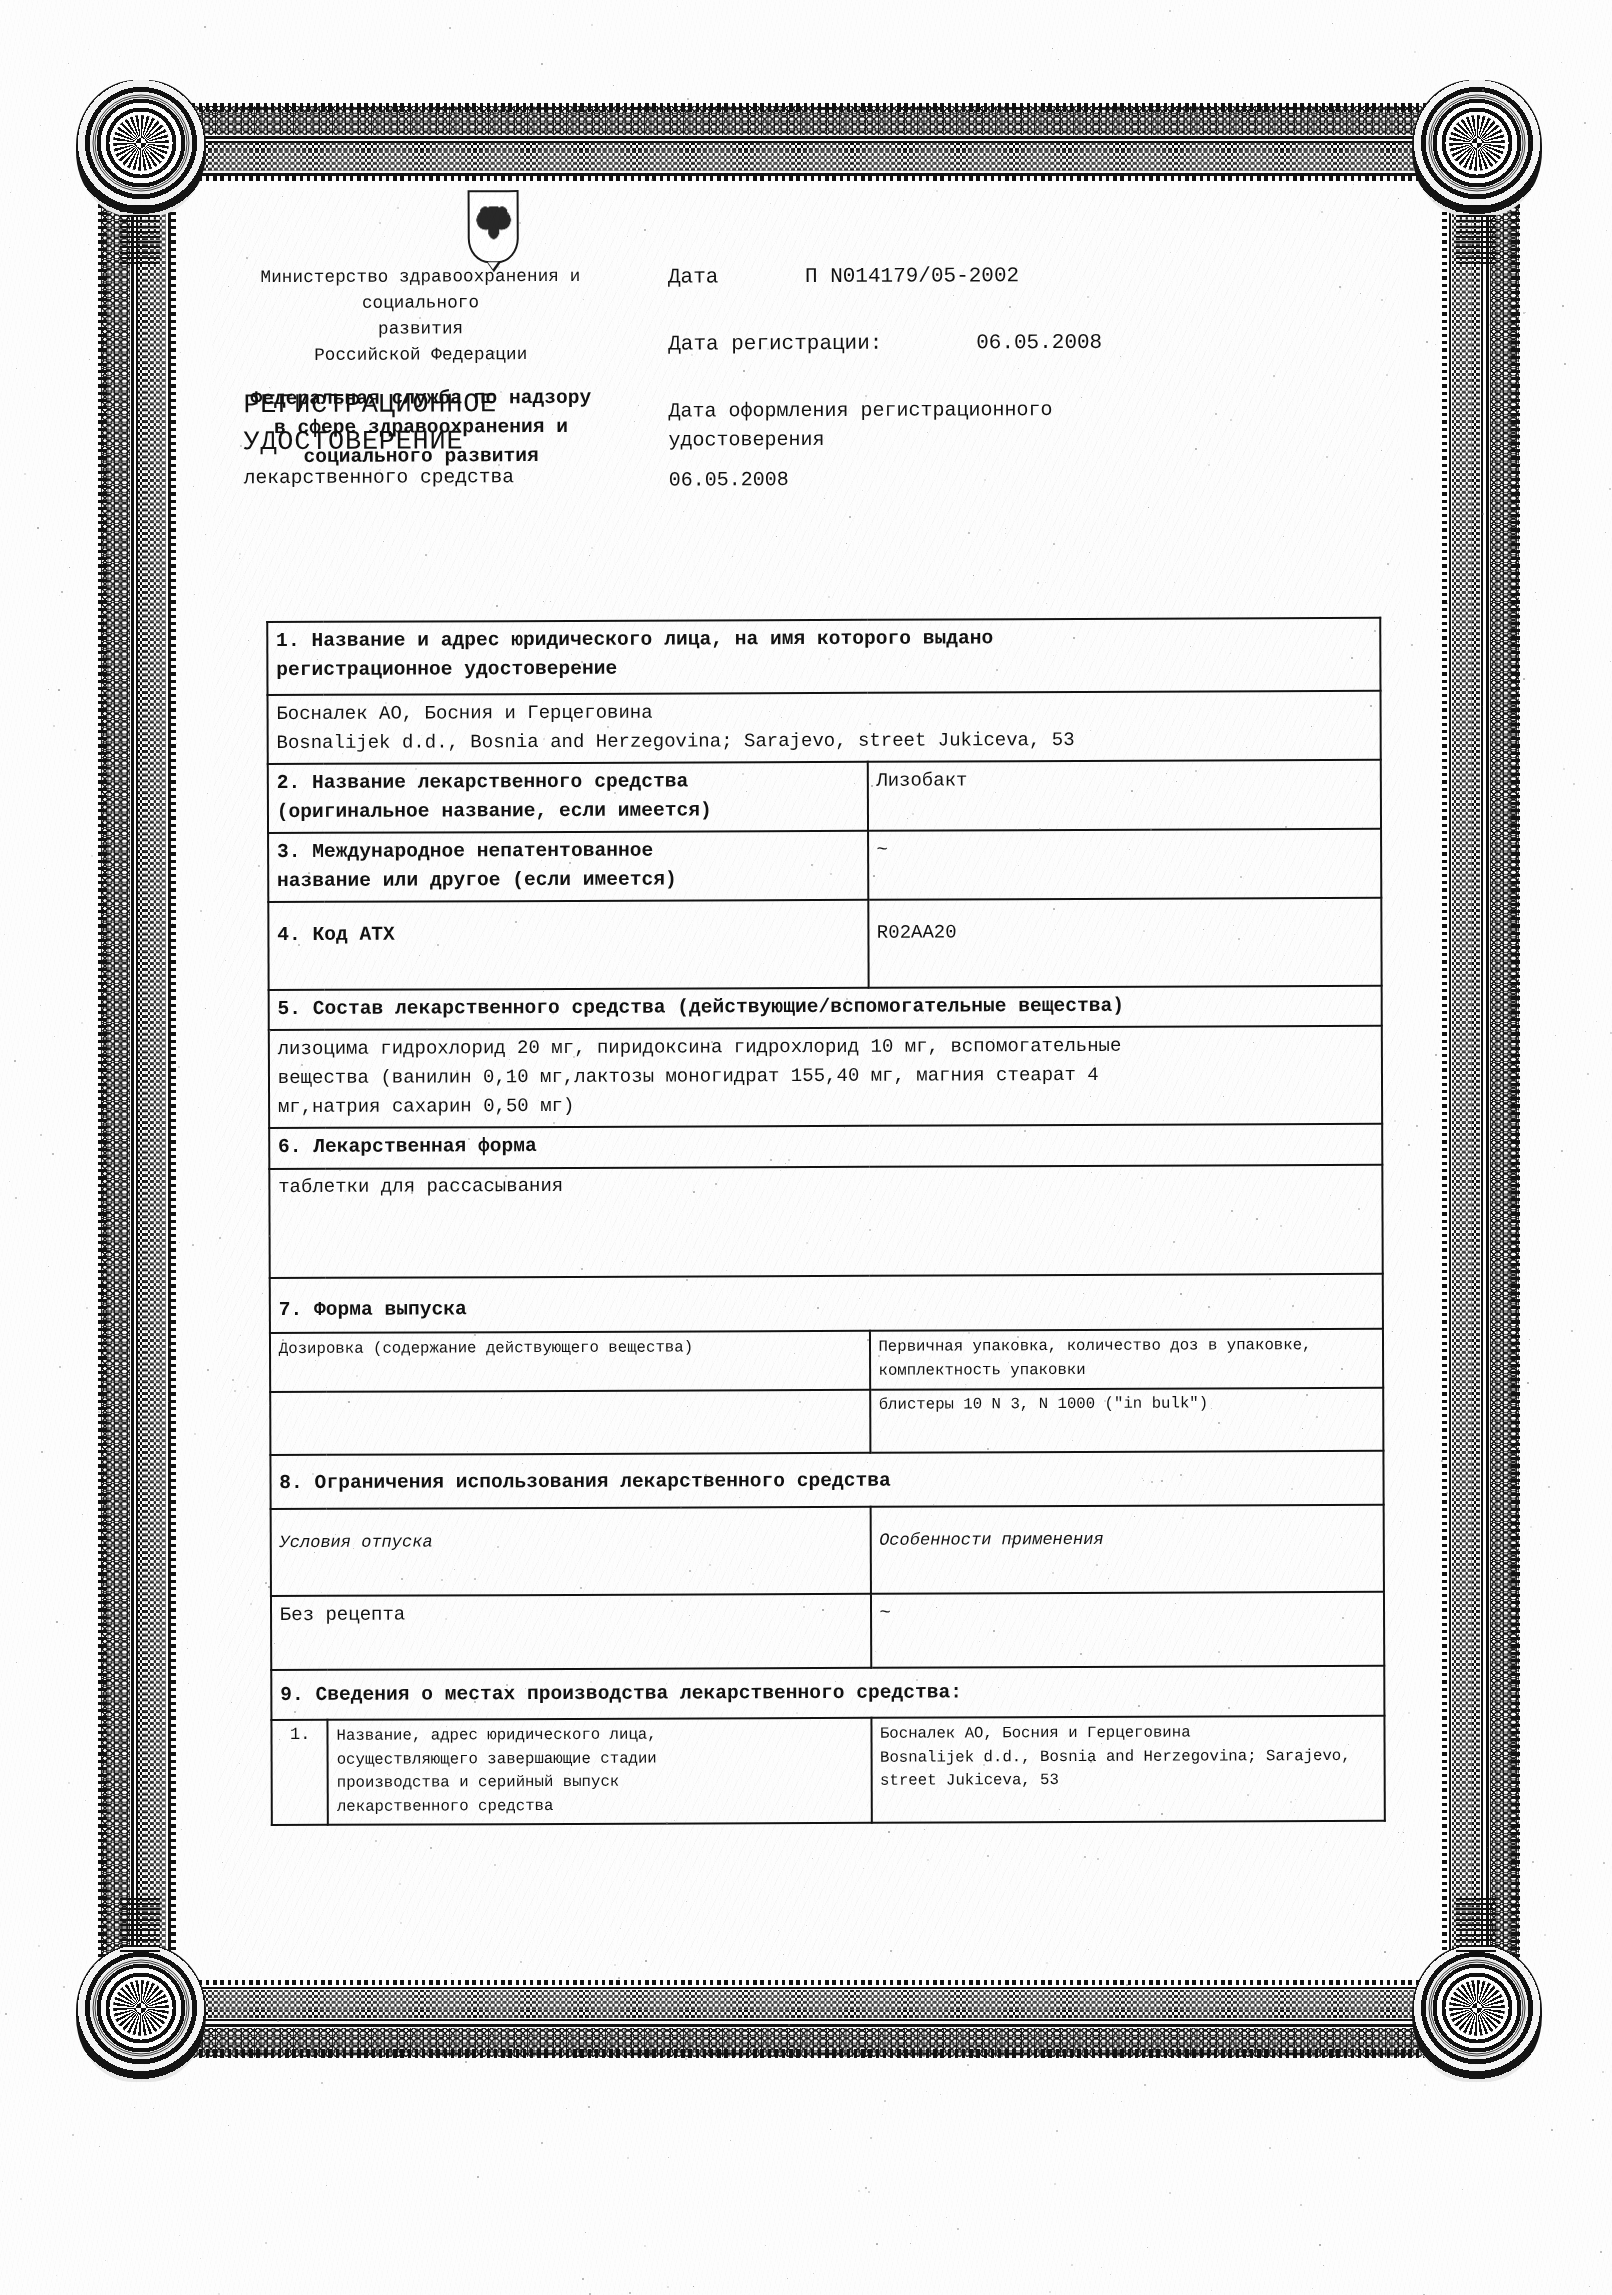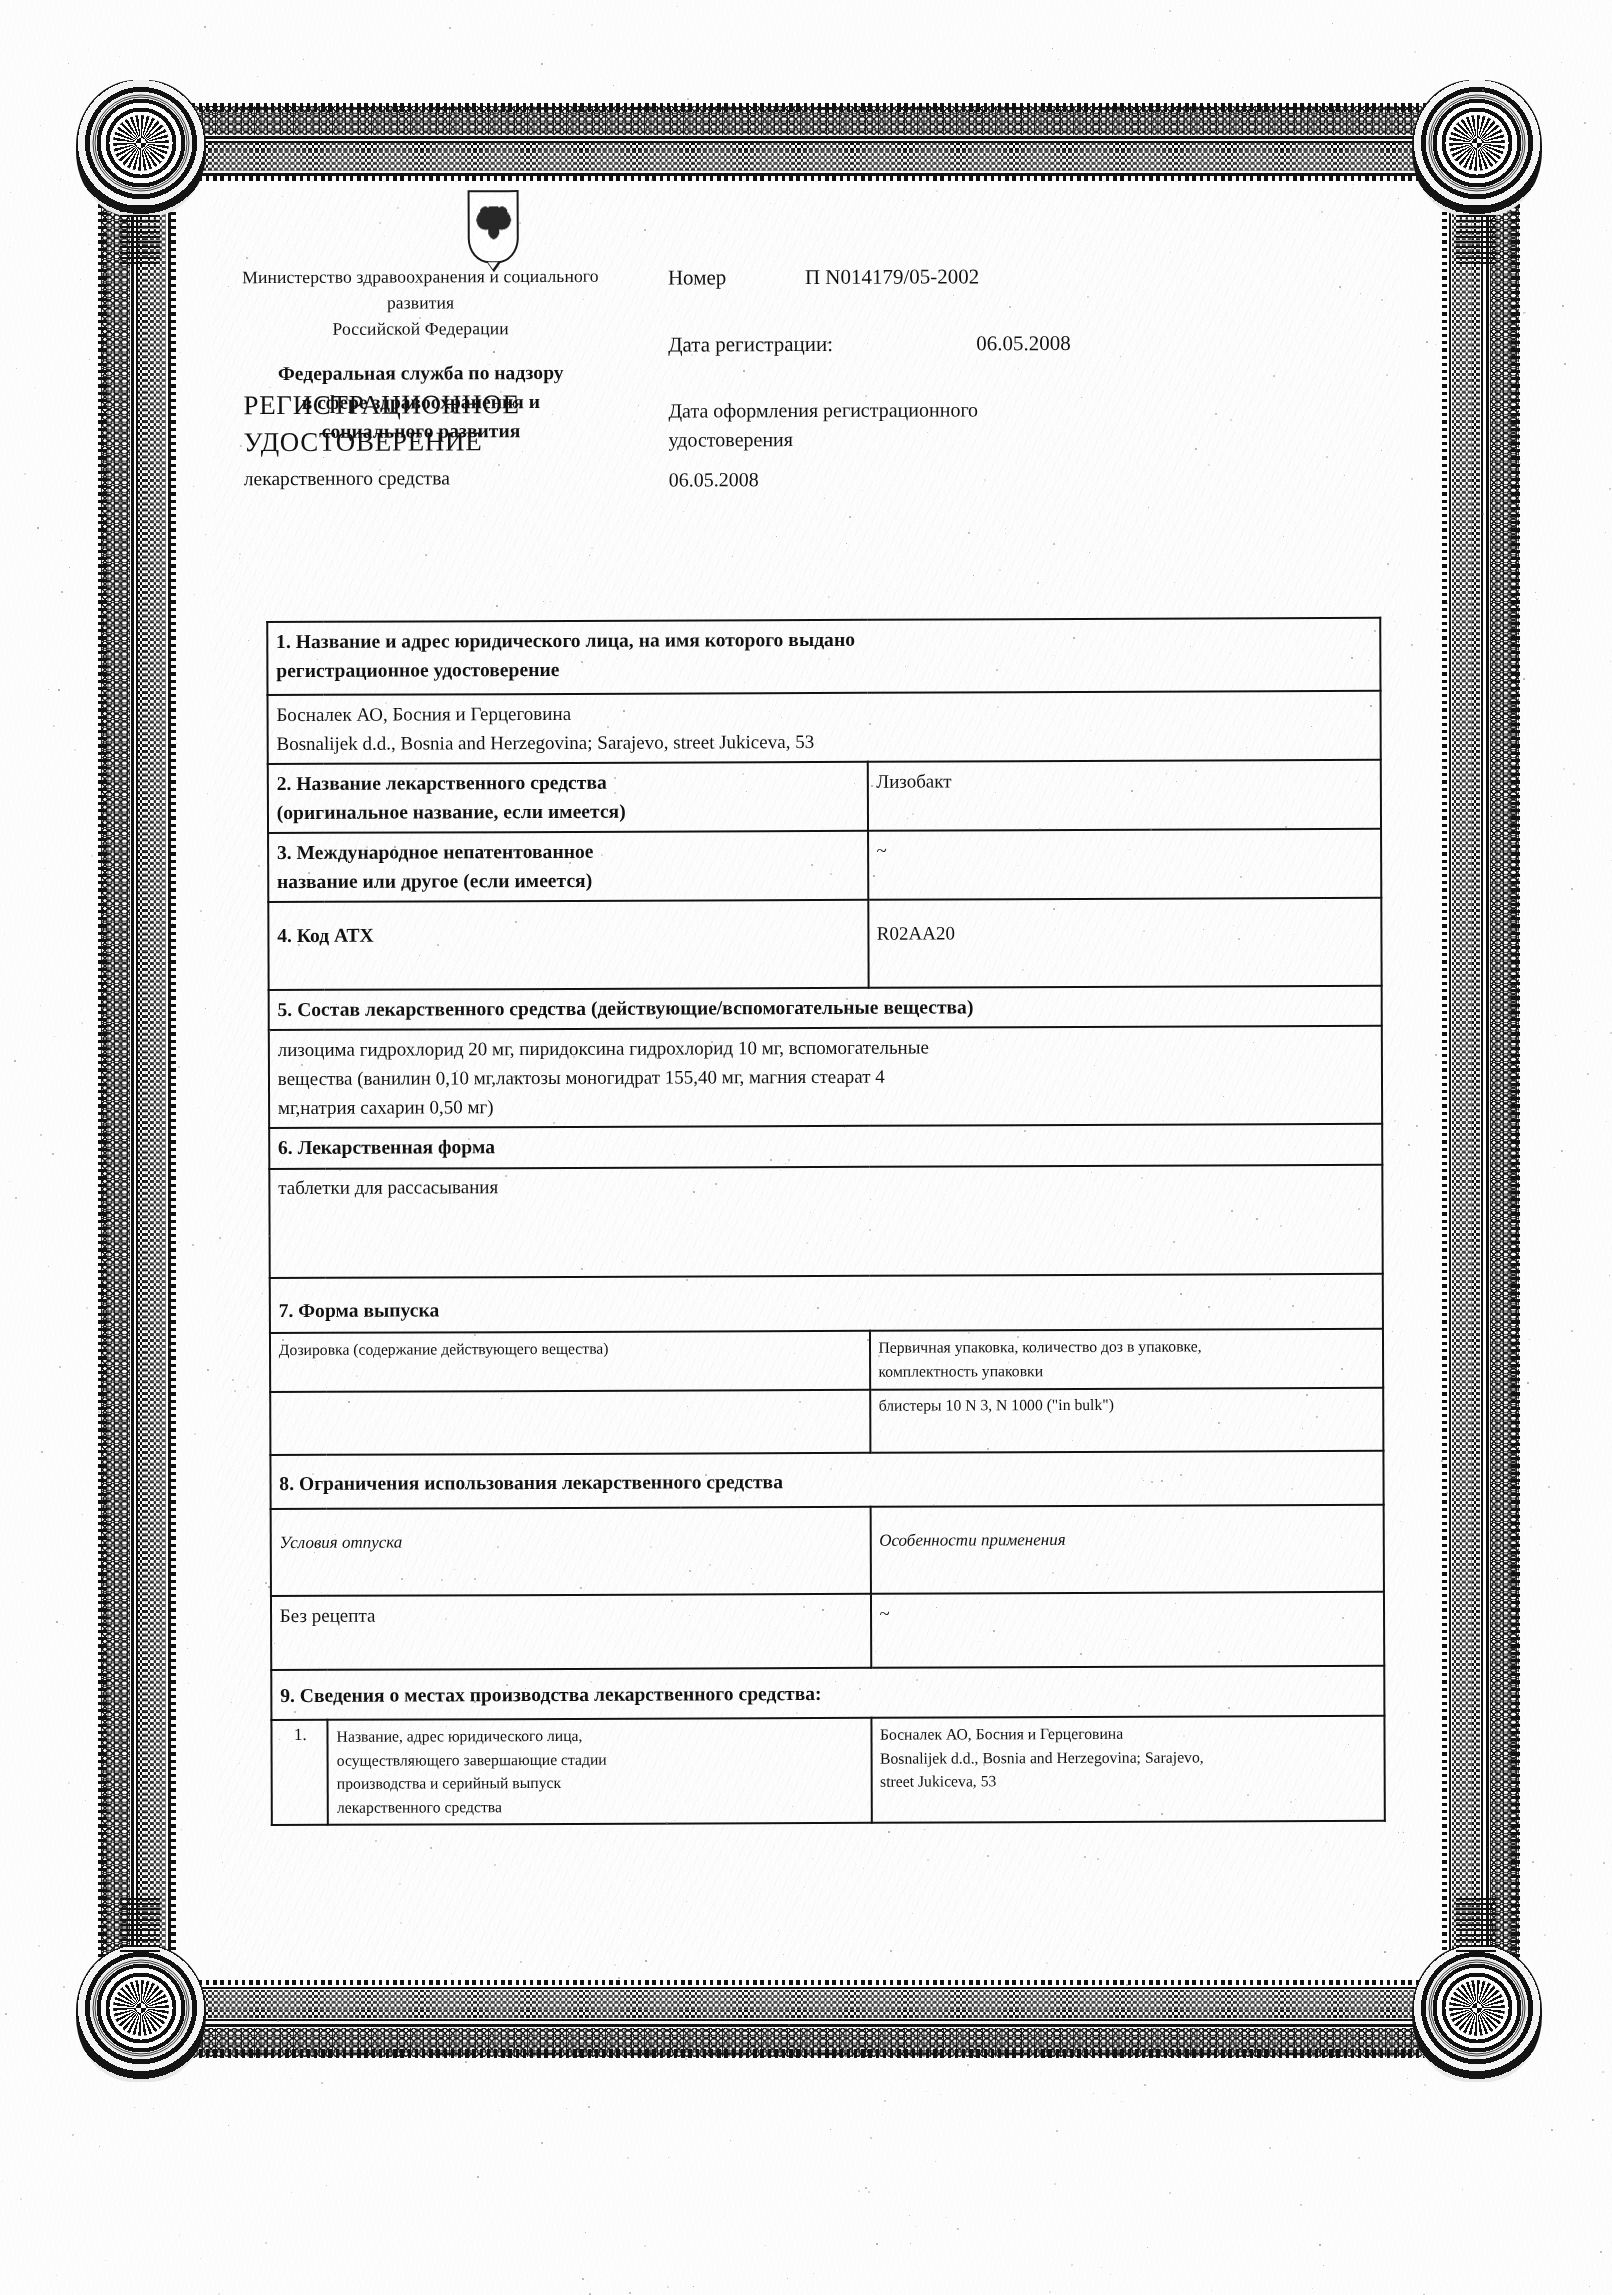--- a/index.html
+++ b/index.html
@@ -1,20 +1,20 @@
 <!DOCTYPE html>
 <html style="font-size:10.4px"><head>
 <meta charset="utf-8">
 <style>
   html,body{margin:0;padding:0;background:#fff;}
   body{width:1612px;height:2295px;position:relative;overflow:hidden;
        font-family:"Liberation Serif","DejaVu Serif",serif;color:#121212;}
 
   
-  #page{position:absolute;inset:0;background:#fdfdfd;}
+  #page{position:absolute;inset:0;background:#fdfdfd;font-family:Liberation Mono, monospace;}
   .speck{position:absolute;background:#777;border-radius:50%;opacity:.55;}
   #grain{position:absolute;inset:0;pointer-events:none;opacity:.35;
     background-image:
       repeating-linear-gradient(102deg, rgba(0,0,0,.035) 0 0.7px, rgba(0,0,0,0) 0.7px 4.6px),
       repeating-linear-gradient(78deg, rgba(0,0,0,.025) 0 0.7px, rgba(0,0,0,0) 0.7px 5.9px);}
 
   
   #border{position:absolute;left:98px;top:103px;width:1422px;height:1955px;}
   .bandH,.bandV{position:absolute;}
   .bandH{left:0;width:100%;height:48px;}
@@ -230,21 +230,21 @@
     </div>
 
     <div class="bigtitle">
       <div class="t1">РЕГИСТРАЦИОННОЕ</div>
       <div class="t1">УДОСТОВЕРЕНИЕ</div>
       <div class="t2">лекарственного средства</div>
     </div>
 
     <div class="hdr-right">
       <div class="hr-row">
-        <span class="hr-lab">Номер</span>
+        <span class="hr-lab">Дата</span>
         <span class="hr-val" style="left:137px;top:0">П N014179/05-2002</span>
       </div>
       <div class="hr-row" style="margin-top:37px">
         <span class="hr-lab">Дата регистрации:</span>
         <span class="hr-val" style="left:308px;top:0">06.05.2008</span>
       </div>
       <div class="hr-blk">Дата оформления регистрационного</div>
       <div style="font-size:20px;line-height:29px">удостоверения</div>
       <div class="hr-date2">06.05.2008</div>
     </div>

